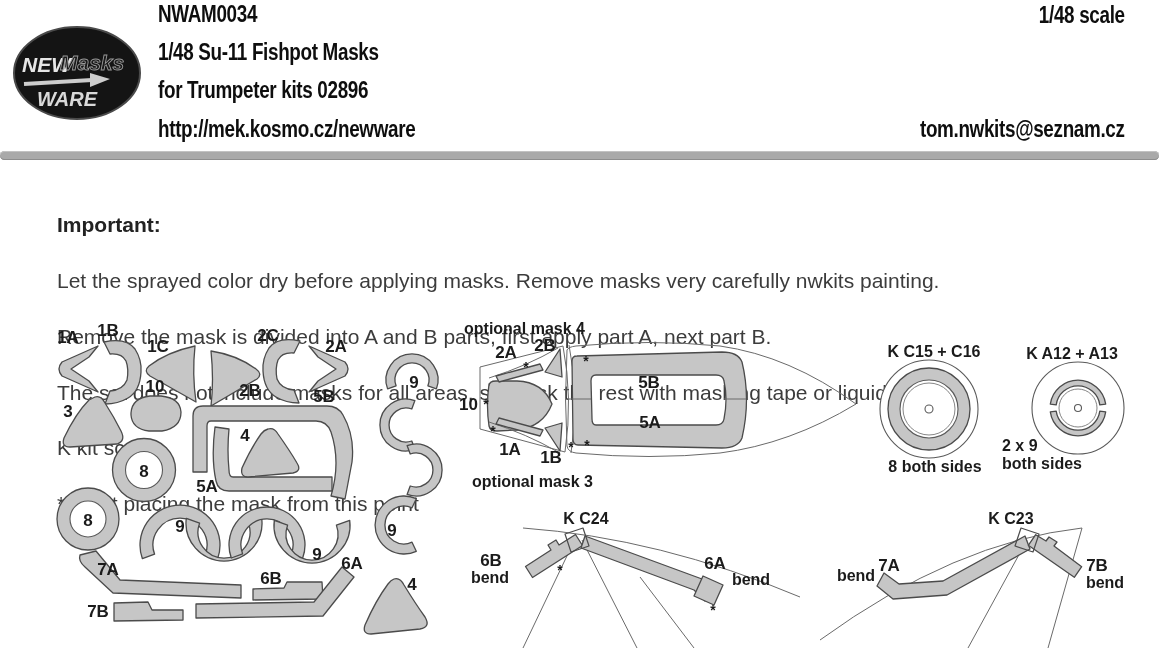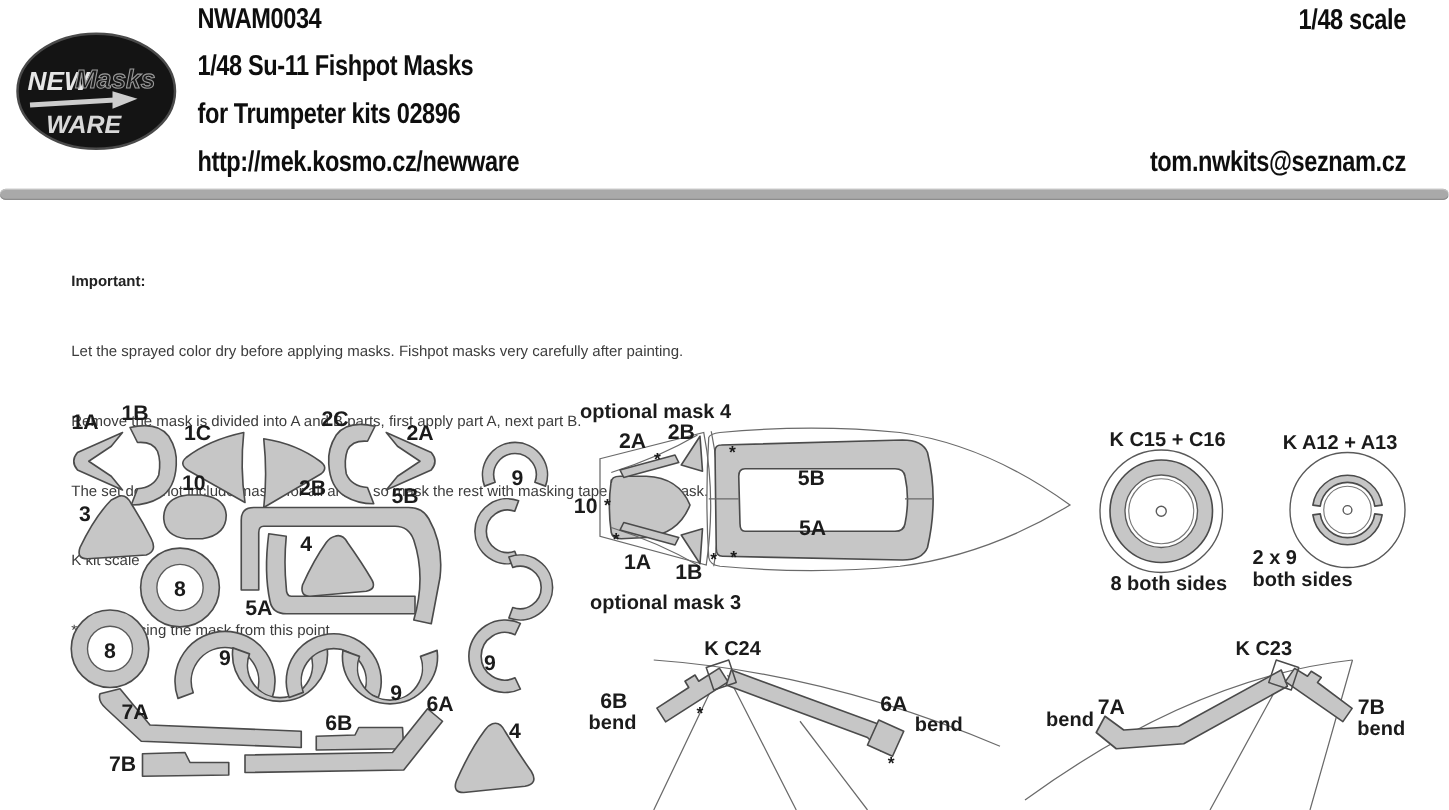--- a/index.html
+++ b/index.html
@@ -4,21 +4,21 @@
 <style>
   html,body{margin:0;padding:0;background:#fff;}
   .page{position:relative;width:1159px;height:648px;background:#fff;overflow:hidden;
         font-family:"Liberation Sans",sans-serif;}
   .hdr{position:absolute;color:#0e0e0e;font-weight:bold;font-size:23px;white-space:nowrap;
        letter-spacing:-0.4px;transform:scaleX(.82);transform-origin:0 0;}
   .hdr-r{position:absolute;color:#0e0e0e;font-weight:bold;font-size:23px;white-space:nowrap;
        letter-spacing:-0.4px;right:34px;text-align:right;transform:scaleX(.82);transform-origin:100% 0;}
   .bar{position:absolute;left:0;top:151px;width:1159px;height:9px;background:#a9a9a9;
        border-radius:5px;box-shadow:inset 0 1px 0 #c2c2c2, inset 0 -1px 0 #8d8d8d;}
-  .notes{position:absolute;left:57px;top:179px;font-size:12px;color:#3c3c3c;
+  .notes{position:absolute;left:57px;top:179px;font-size:21px;color:#3c3c3c;
          line-height:18.6px;white-space:pre;}
   .notes .nh{font-weight:bold;color:#222;}
   svg text{font-family:"Liberation Sans",sans-serif;}
   .pl{font-weight:bold;font-size:17px;fill:#1b1b1b;}
   .cap{font-weight:bold;font-size:16px;fill:#1b1b1b;}
   .st{font-weight:bold;font-size:14px;fill:#1b1b1b;}
   .m{fill:#c6c6c6;stroke:#4b4b4b;stroke-width:1.3;stroke-linejoin:round;}
   .ol{fill:none;stroke:#4b4b4b;stroke-width:1.2;stroke-linejoin:round;}
   .tl{fill:none;stroke:#6a6a6a;stroke-width:1;}
   .wc{fill:#fff;stroke:#5a5a5a;stroke-width:1.1;}
@@ -32,21 +32,21 @@
   <div class="hdr" style="left:158px;top:1px;">NWAM0034</div>
   <div class="hdr" style="left:158px;top:39px;">1/48 Su-11 Fishpot Masks</div>
   <div class="hdr" style="left:158px;top:77px;">for Trumpeter kits 02896</div>
   <div class="hdr" style="left:158px;top:116px;">http://mek.kosmo.cz/newware</div>
   <div class="hdr-r" style="top:2px;">1/48 scale</div>
   <div class="hdr-r" style="top:116px;">tom.nwkits@seznam.cz</div>
   <div class="bar"></div>
 
   <div class="notes">
     <div class="nh">Important:</div>
-    <div>Let the sprayed color dry before applying masks. Fishpot masks very carefully after painting.</div>
+    <div>Let the sprayed color dry before applying masks. Remove masks very carefully nwkits painting.</div>
     <div>Remove the mask is divided into A and B parts, first apply part A, next part B.</div>
     <div>The set does not include masks for all areas, so mask the rest with masking tape or liquid mask.</div>
     <div>K kit scale</div>
     <div>*  start placing the mask from this point</div>
   </div>
 
   <svg width="1159" height="648" viewBox="0 0 1159 648" style="position:absolute;left:0;top:0;">
 
     <g>
       <ellipse cx="77" cy="73" rx="63" ry="46" fill="#141414" stroke="#4a4a4a" stroke-width="2"></ellipse>

